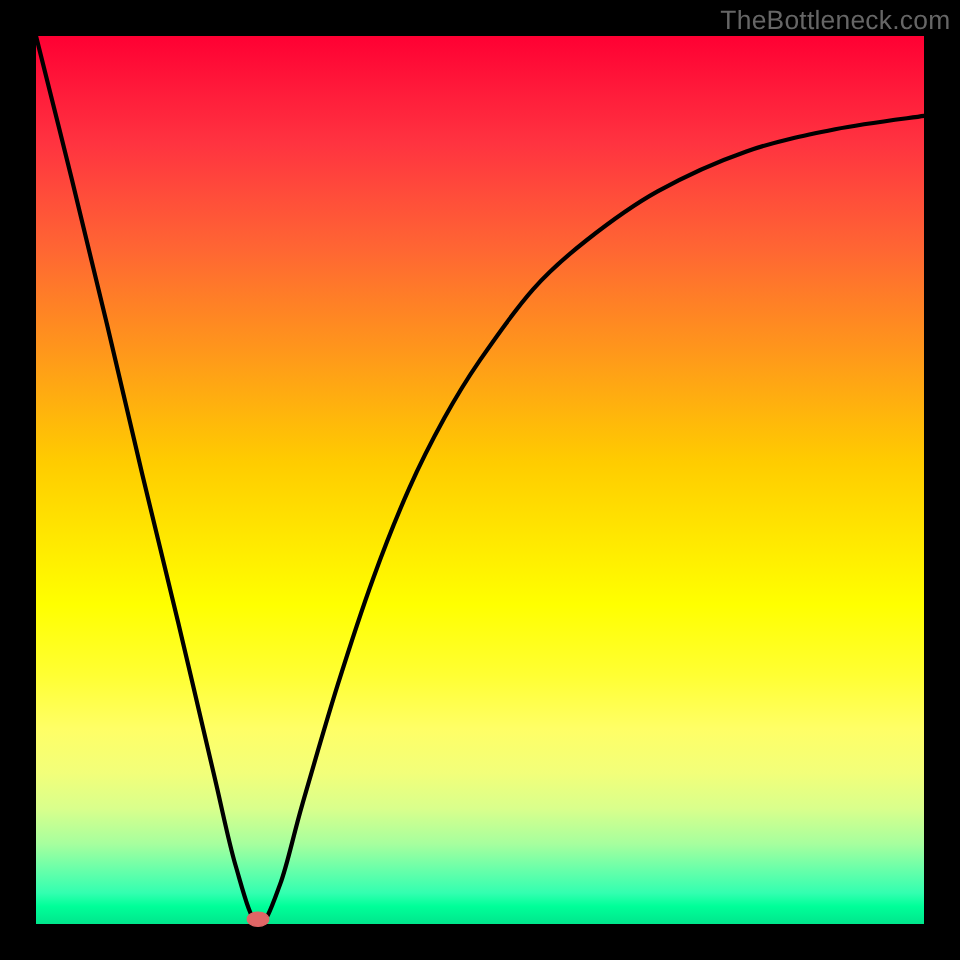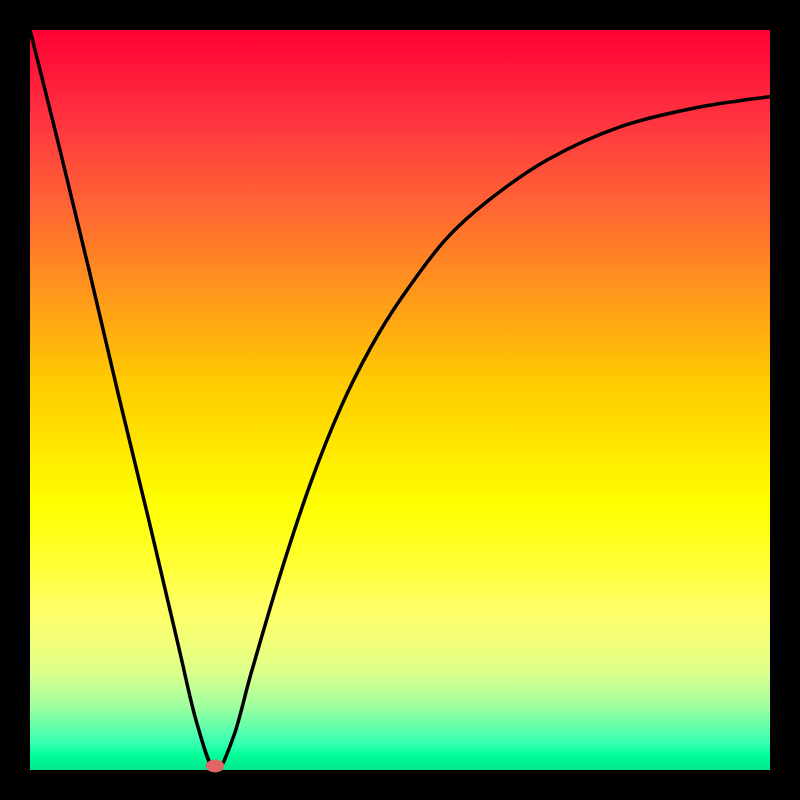--- a/index.html
+++ b/index.html
@@ -80,14 +80,15 @@
 
 <div class="frame">
 
   <div class="plot">
     <svg viewBox="0 0 740 740">
       <path id="curve" class="curve-path" d="M 0.00 0.00 C 4.93 19.73, 19.73 78.32, 29.60 118.40 C 39.47 158.48, 49.33 199.18, 59.20 240.50 C 69.07 281.82, 78.93 324.98, 88.80 366.30 C 98.67 407.62, 108.53 447.08, 118.40 488.40 C 128.27 529.72, 139.98 580.28, 148.00 614.20 C 156.02 648.12, 160.33 670.93, 166.50 691.90 C 172.67 712.87, 178.83 737.53, 185.00 740.00 C 191.17 742.47, 197.33 723.35, 203.50 706.70 C 209.67 690.05, 213.98 667.85, 222.00 640.10 C 230.02 612.35, 241.73 571.65, 251.60 540.20 C 261.47 508.75, 271.33 478.53, 281.20 451.40 C 291.07 424.27, 300.93 399.60, 310.80 377.40 C 320.67 355.20, 330.53 336.08, 340.40 318.20 C 350.27 300.32, 357.67 287.98, 370.00 270.10 C 382.33 252.22, 399.60 227.55, 414.40 210.90 C 429.20 194.25, 441.53 183.77, 458.80 170.20 C 476.07 156.63, 495.80 141.83, 518.00 129.50 C 540.20 117.17, 567.33 104.83, 592.00 96.20 C 616.67 87.57, 641.33 82.63, 666.00 77.70 C 690.67 72.77, 727.67 68.45, 740.00 66.60"></path>
       <ellipse id="marker" class="marker" cx="185.00" cy="736.00" rx="9" ry="6"></ellipse>
     </svg>
   </div>
 
+  <div class="watermark">TheBottleneck.com</div>
 
 </div>
 
 </body></html>

